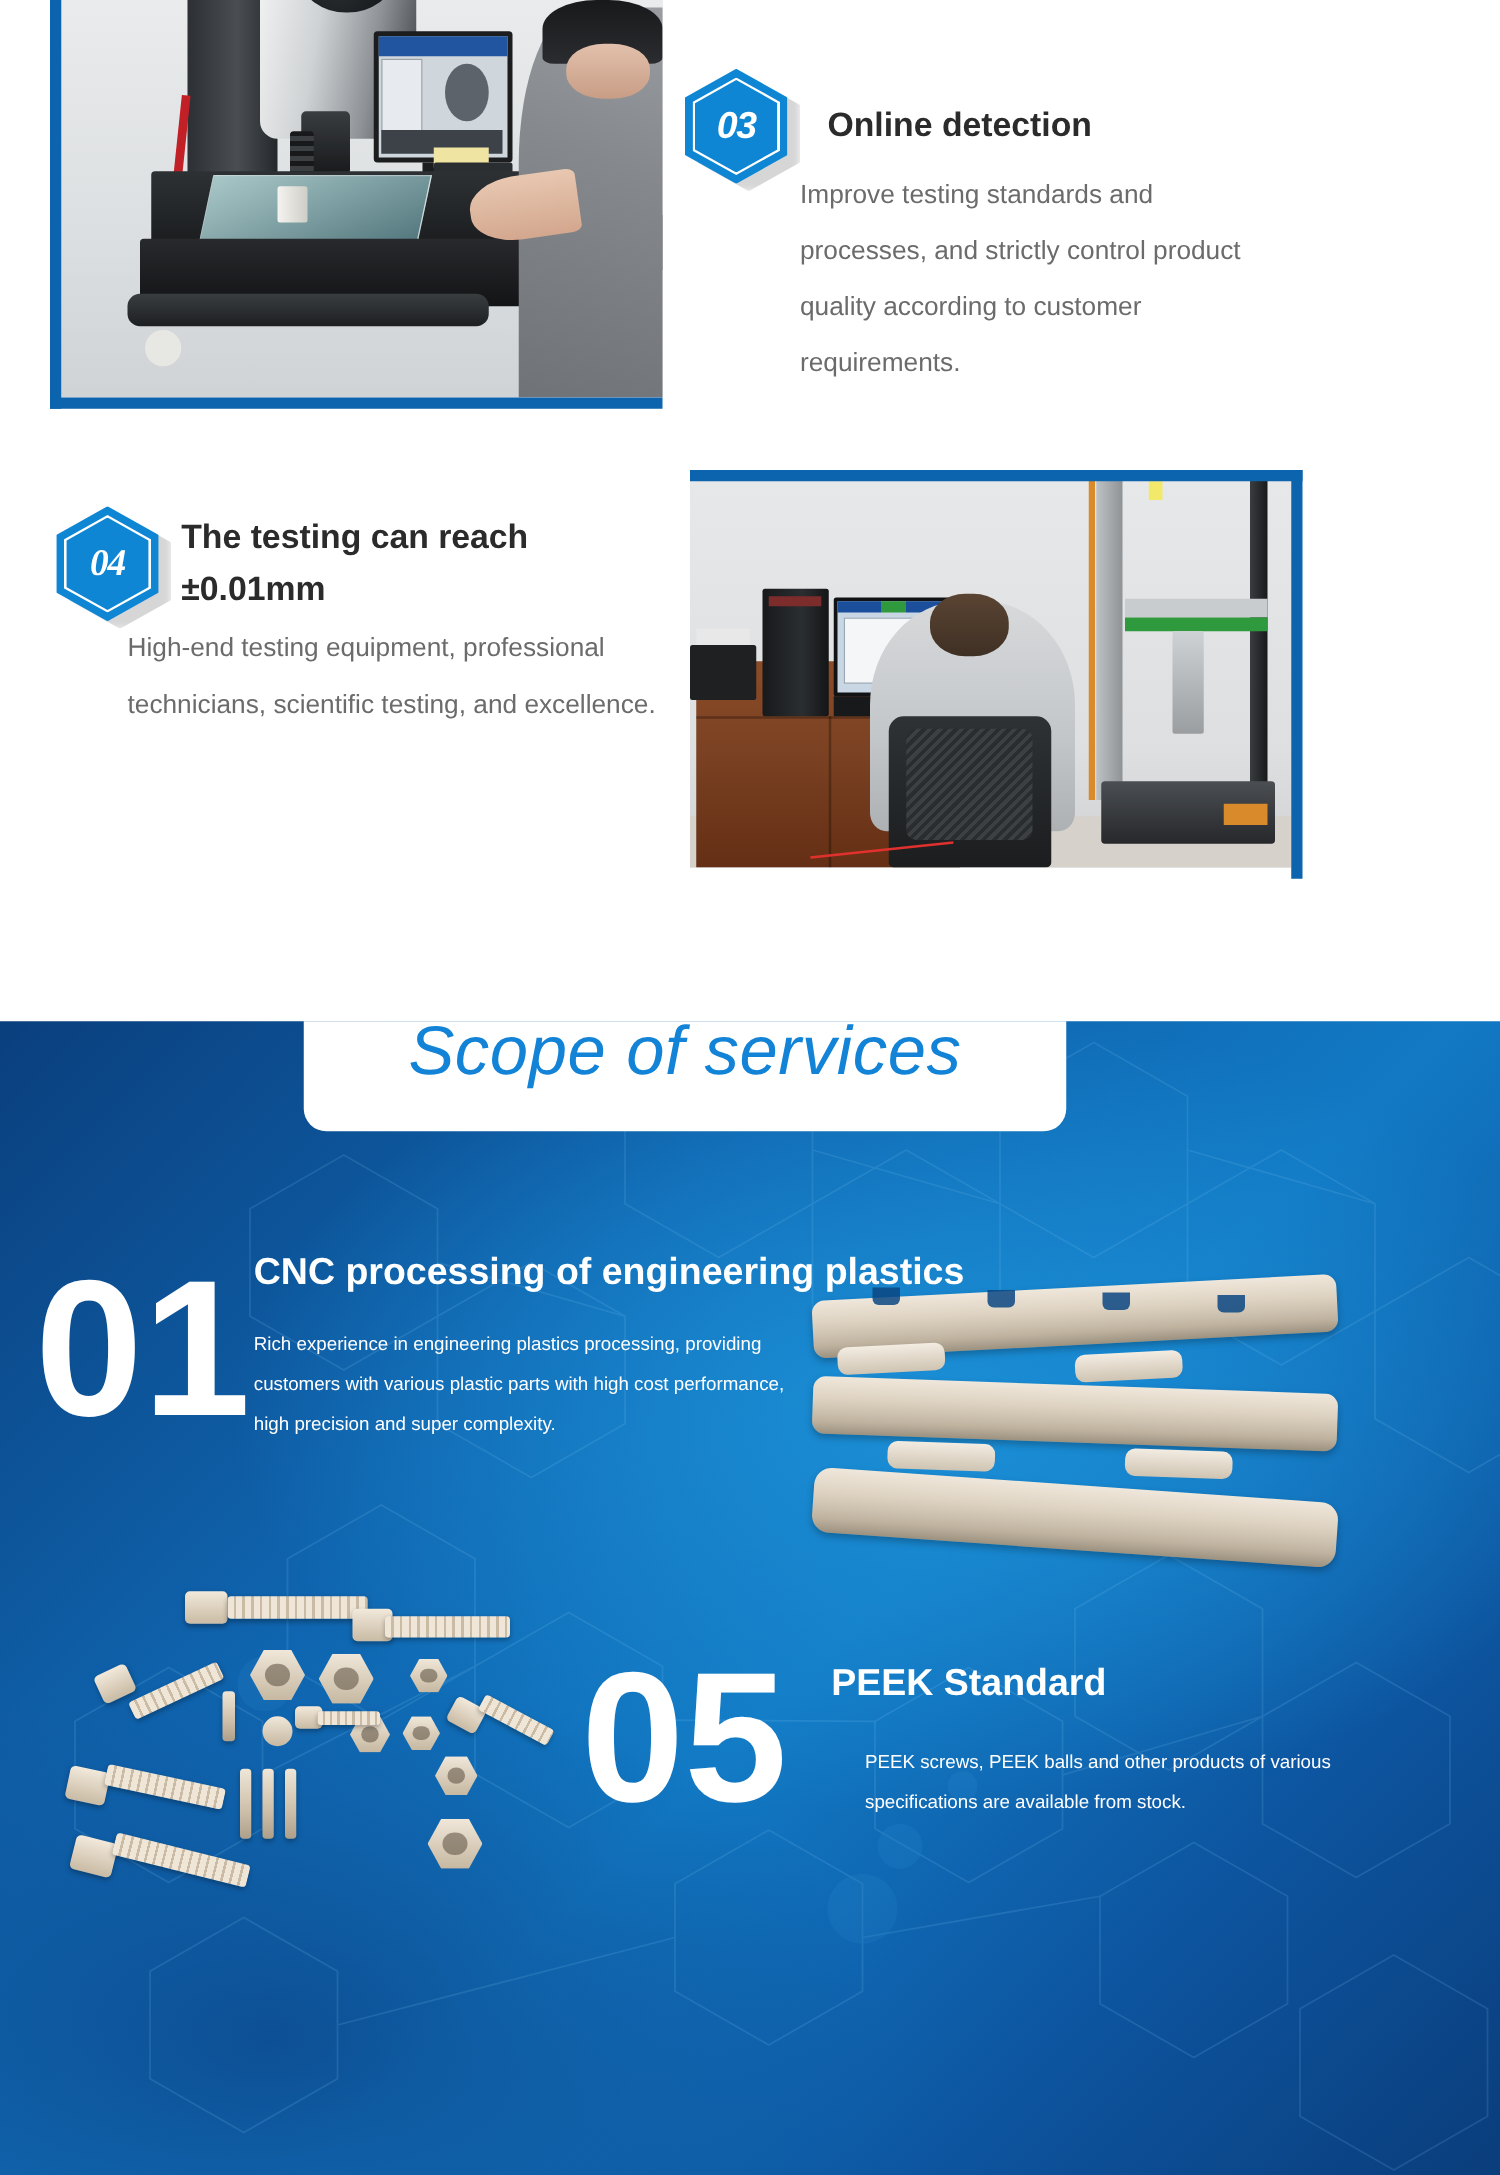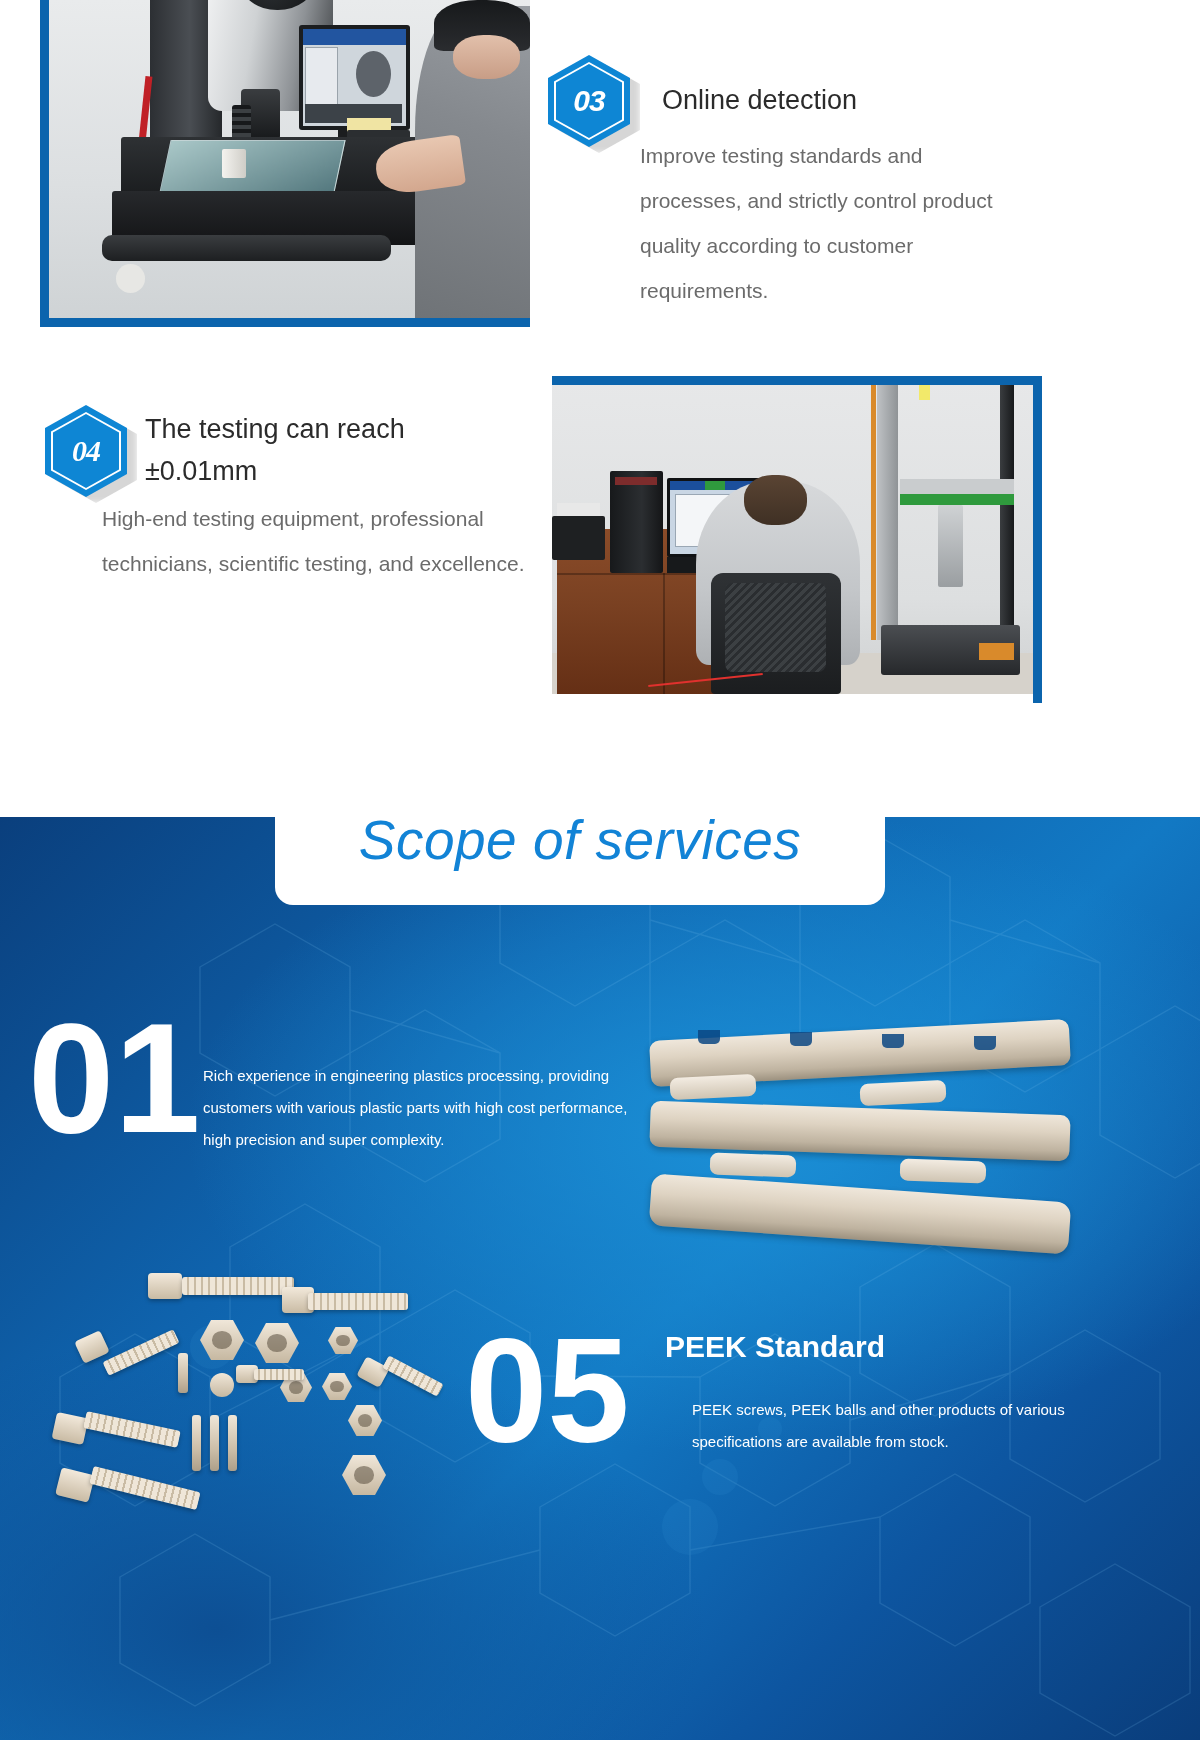--- a/index.html
+++ b/index.html
@@ -123,34 +123,34 @@
   .hexbadge .hexouter{position:absolute;left:0;top:0;width:82px;height:92px;background:#0e86d4;
      clip-path:polygon(50% 0%,100% 25%,100% 75%,50% 100%,0% 75%,0% 25%);}
   .hexbadge .hexline{position:absolute;left:6px;top:7px;width:70px;height:78px;
      background:#ffffff;clip-path:polygon(50% 0%,100% 25%,100% 75%,50% 100%,0% 75%,0% 25%);}
   .hexbadge .hexinner{position:absolute;left:8px;top:9px;width:66px;height:74px;background:#0e86d4;
      clip-path:polygon(50% 0%,100% 25%,100% 75%,50% 100%,0% 75%,0% 25%);}
   .hexbadge .hexnum{position:absolute;left:0;top:0;width:82px;height:92px;
      display:flex;align-items:center;justify-content:center;
      color:#fff;font-size:30px;font-weight:bold;font-style:italic;letter-spacing:-1px;}
 
-  .card-title{position:absolute;font-size:27px;font-weight:normal;color:#2b2b2b;line-height:42px;}
+  .card-title{position:absolute;font-size:27px;font-weight:bold;color:#2b2b2b;line-height:42px;}
   .card-body{position:absolute;font-size:21px;color:#6b6b6b;line-height:45px;}
 
   
   .blue-section{position:absolute;left:0;top:817px;width:1200px;height:923px;overflow:hidden;
     background:
       radial-gradient(ellipse 900px 520px at 62% 34%, #1b8fd6 0%, rgba(27,143,214,0) 62%),
       radial-gradient(ellipse 700px 420px at 18% 88%, #0d4f94 0%, rgba(13,79,148,0) 70%),
       linear-gradient(135deg,#0a3f7d 0%,#0f63ad 32%,#1279c4 55%,#0d55a0 78%,#0a3d7b 100%);
   }
   .hexbg{position:absolute;inset:0;opacity:.30;}
 
   .title-box{position:absolute;left:243px;top:775px;width:610px;height:130px;
-    background:#ffffff;border-radius:18px;display:flex;align-items:center;justify-content:center;margin-left:32px;}
+    background:#ffffff;border-radius:18px;display:flex;align-items:center;justify-content:center;}
   .title-text{font-size:55px;font-style:italic;color:#1283d6;font-weight:normal;letter-spacing:.5px;}
 
   .bignum{position:absolute;color:#ffffff;font-weight:bold;line-height:1;}
 
   .svc-title{position:absolute;color:#ffffff;font-size:30px;font-weight:bold;}
   .svc-body{position:absolute;color:#ffffff;font-size:15px;line-height:32px;}
 
   
   .chain{position:absolute;left:650px;top:1030px;width:420px;height:225px;}
   .chain-row{position:absolute;left:0;width:100%;height:46px;
@@ -323,20 +323,21 @@
       <circle cx="690" cy="710" r="28"></circle>
     </g>
   </svg>
 
   <div class="title-box" style="left:243px;top:-42px;width:610px;height:130px;">
     <span class="title-text">Scope of services</span>
   </div>
 
   <div class="bignum" style="left:28px;top:184px;font-size:155px;">01</div>
 
+  <div class="svc-title" style="left:203px;top:184px;width:760px;">CNC processing of engineering plastics</div>
 
   <div class="svc-body" style="left:203px;top:243px;width:430px;">Rich experience in engineering plastics processing, providing customers with various plastic parts with high cost performance, high precision and super complexity.</div>
 
   <div class="chain" style="left:650px;top:213px;width:420px;height:225px;">
     <div class="chain-row" style="top:0px;transform:rotate(-3deg);"></div>
     <div class="chain-notch" style="left:48px;top:0px;"></div>
     <div class="chain-notch" style="left:140px;top:2px;"></div>
     <div class="chain-notch" style="left:232px;top:4px;"></div>
     <div class="chain-notch" style="left:324px;top:6px;"></div>
     <div class="chain-tab" style="left:20px;top:46px;transform:rotate(-3deg);"></div>

